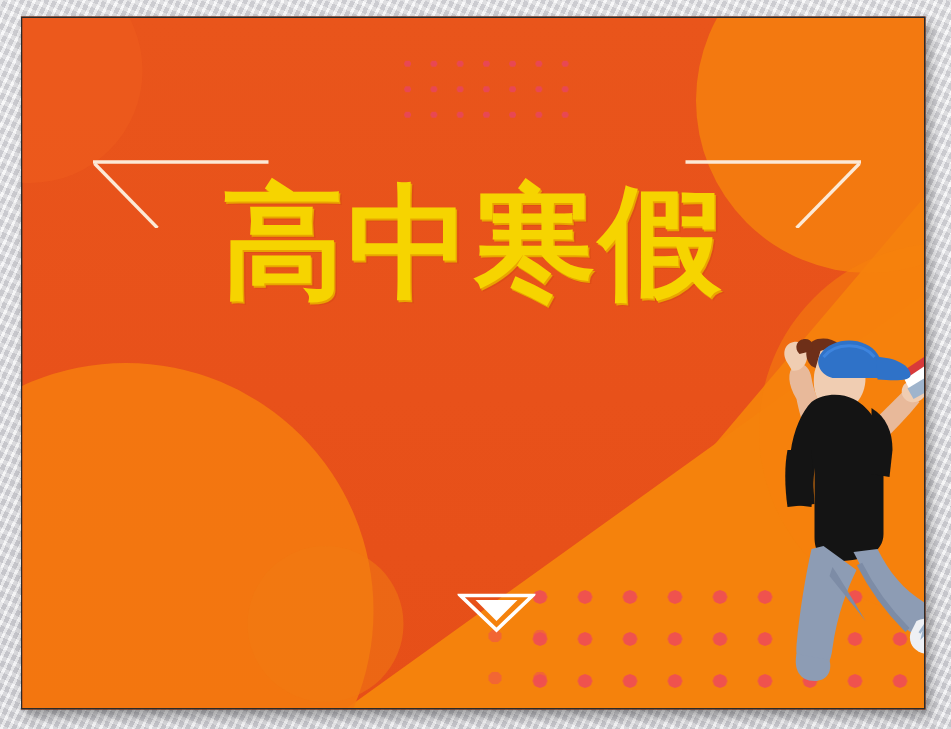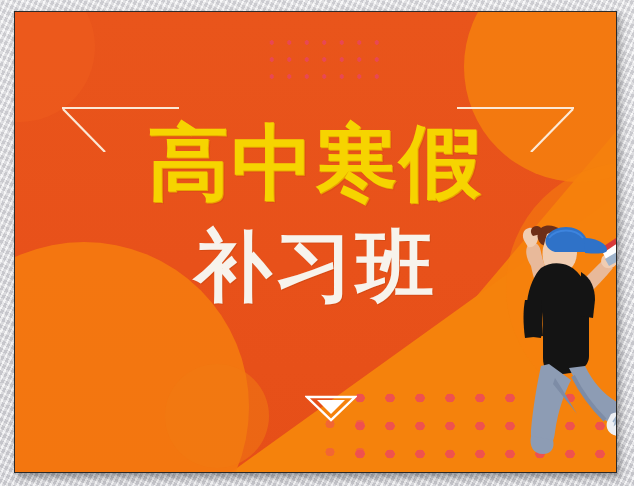--- a/index.html
+++ b/index.html
@@ -141,21 +141,20 @@
       </svg>
     </div>
     <div class="bracket" id="bracket-r">
       <svg width="122" height="46" viewBox="0 0 122 46">
         <path d="M4,2 L121,2" stroke="#fce9d6" stroke-width="2.2" fill="none"></path>
         <path d="M120,3 L78,46" stroke="#fce9d6" stroke-width="2.2" fill="none"></path>
       </svg>
     </div>
 
     <div id="headline">高中寒假</div>
-    <div id="subhead">补习班</div>
 
 
     <div id="chevron">
       <svg width="52" height="28" viewBox="0 0 52 28">
         <path d="M2,3 L50,3 L26,26 Z" fill="none" stroke="#ffffff" stroke-width="2.4"></path>
         <path d="M12,6 L40,6 L26,20 Z" fill="#ffffff"></path>
       </svg>
     </div>
 
     <div id="person">

